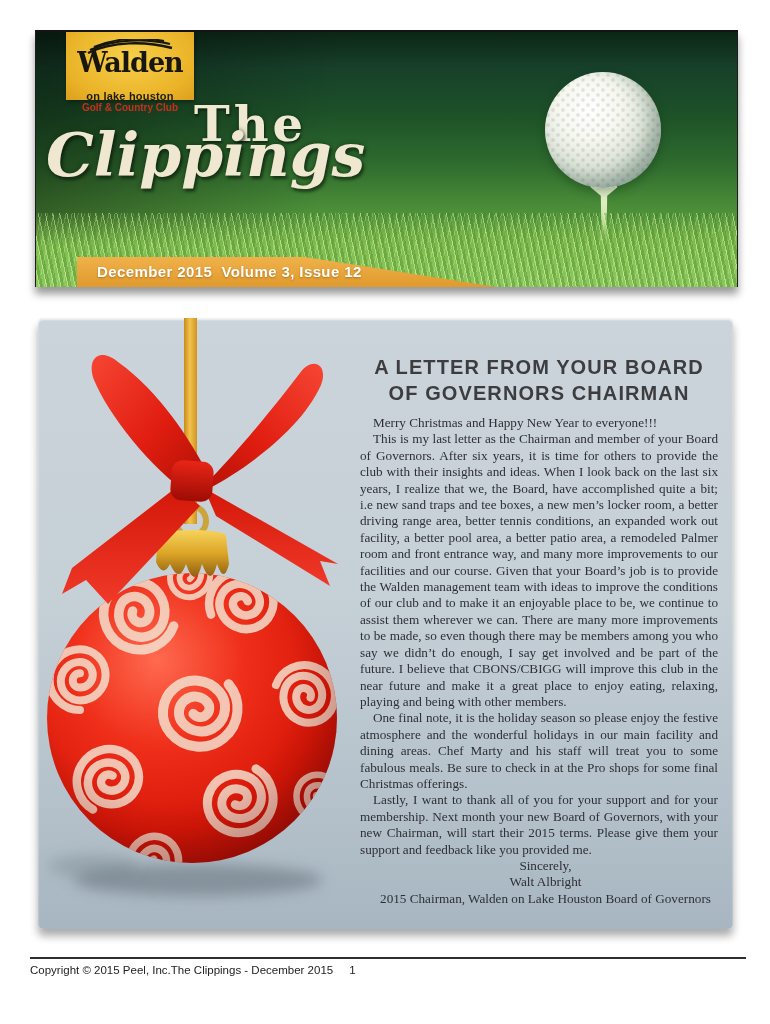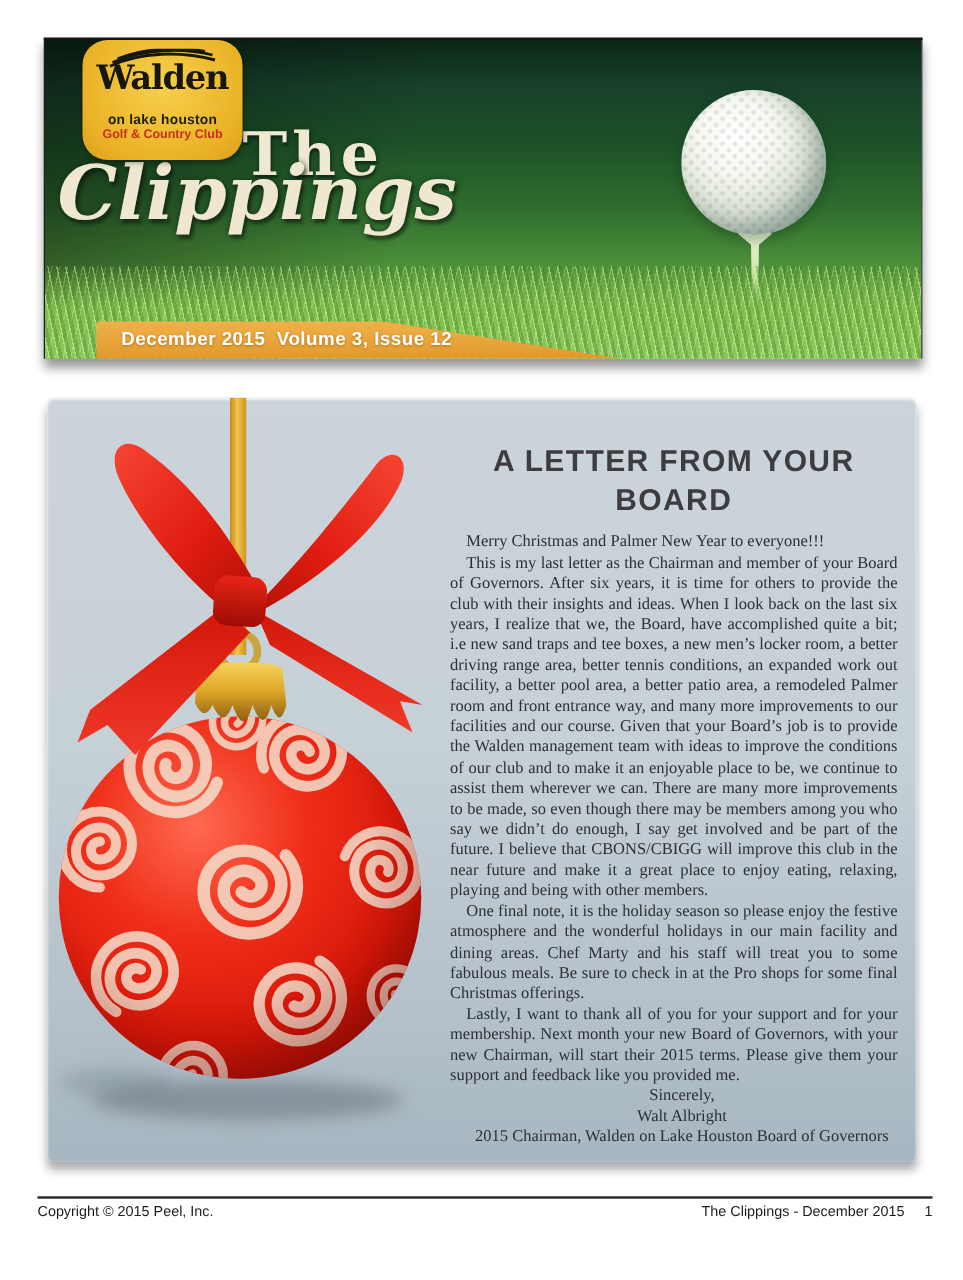--- a/index.html
+++ b/index.html
@@ -31,45 +31,45 @@
   .title-the{position:absolute;left:158px;top:64px;font-family:"DejaVu Serif",serif;font-weight:700;
     font-size:48px;color:#f0e9d2;letter-spacing:4px;text-shadow:0 0 4px rgba(15,45,20,.8),1px 2px 2px rgba(0,0,0,.45);}
   .title-clippings{position:absolute;left:10px;top:93px;font-family:"DejaVu Serif",serif;font-weight:700;
     font-size:60px;line-height:1;color:#efe7cf;letter-spacing:0px;
     text-shadow:0 0 5px rgba(15,45,20,.8),2px 3px 3px rgba(0,0,0,.45);font-style:italic;}
   .gold-band{position:absolute;left:0;bottom:0;width:430px;height:30px;
     background:linear-gradient(to bottom,#f0b14a,#e09a2d);
     clip-path:polygon(0 0,228px 0,420px 30px,0 30px);margin-left:41px;}
   .gold-band span{position:absolute;left:20px;top:0;line-height:30px;font-size:15px;font-weight:600;
     color:#ffffff;white-space:pre;text-shadow:0 1px 2px rgba(120,70,0,.5);letter-spacing:.4px;}
-  .logo{position:absolute;left:30px;top:0;width:128px;height:96px;text-align:center;
+  .logo{position:absolute;left:30px;top:0;width:128px;height:68px;text-align:center;
     background:radial-gradient(ellipse at 50% 38%,#f7d04b 0%,#eab328 70%,#dc9f1d 100%);
-    box-shadow:1px 2px 4px rgba(0,0,0,.35);border-radius:20px;}
+    box-shadow:1px 2px 4px rgba(0,0,0,.35);}
   .logo-squiggle{display:block;margin:7px auto 0;}
   .logo-name{font-family:"DejaVu Serif",serif;font-weight:700;font-size:27px;line-height:24px;
     color:#17170d;letter-spacing:-1px;margin-top:-4px;}
   .logo-sub{font-size:11px;font-weight:700;color:#1d1d12;letter-spacing:.2px;margin-top:15px;}
   .logo-club{font-size:10px;font-weight:700;color:#c6301d;margin-top:0;}
 
   
   .card{position:absolute;left:38px;top:318px;width:695px;height:611px;overflow:hidden;
     background:linear-gradient(to bottom,#cbd4da 0%,#c6d0d7 45%,#b4c1ca 80%,#a7b6c1 100%);
     border-radius:5px;
     box-shadow:0 7px 8px rgba(0,0,0,.33), inset 0 2px 2px rgba(255,255,255,.75);}
   .ornament{position:absolute;left:0;top:0;}
   .letter{position:absolute;left:322px;top:36px;width:358px;}
-  .letter h1{margin:0 0 9px 0;text-align:center;font-weight:700;font-size:24px;line-height:1.3;
+  .letter h1{margin:0 0 9px 0;text-align:center;font-weight:700;font-size:20px;line-height:1.3;
     letter-spacing:1.1px;color:#3d3d40;}
   .letter p{margin:0;font-family:"Liberation Serif",serif;font-size:13.2px;line-height:16.4px;
     text-align:justify;text-indent:13px;color:#2e2f35;}
   .letter p.sig{text-align:center;}
 
   
   .footer{position:absolute;left:30px;top:957px;width:716px;border-top:2px solid #2e2e2e;
-    padding-top:5px;display:flex;justify-content:space-between;align-items:baseline;
+    padding-top:5px;display:flex;align-items:baseline;
     font-size:11.5px;color:#1d1d1d;}
   .footer .right{display:flex;gap:16px;}
 </style>
 </head>
 <body>
 
 <div class="page">
 
   <div class="masthead">
     <div class="tee"></div>
@@ -172,22 +172,23 @@
 
       <path fill="url(#bowG)" d="M153,178 C112,150 70,96 56,62 C48,40 62,29 80,44 C122,74 152,122 168,152 Z"></path>
       <path fill="url(#bowG2)" d="M155,178 C192,144 240,84 262,55 C274,38 291,46 283,67 C263,112 206,152 172,170 Z"></path>
 
       <rect x="133" y="143" width="42" height="40" rx="11" transform="rotate(4 154 163)" fill="url(#knotG)"></rect>
     </svg>
 
     <div class="letter">
       <h1>
         <span>A LETTER FROM YOUR BOARD</span><br>
+        <span>OF GOVERNORS CHAIRMAN</span>
       </h1>
-      <p>Merry Christmas and Palmer New Year to everyone!!!</p>
+      <p>Merry Christmas and Happy New Year to everyone!!!</p>
       <p>This is my last letter as the Chairman and member of your Board of Governors. After six years, it is time for others to provide the club with their insights and ideas. When I look back on the last six years, I realize that we, the Board, have accomplished quite a bit; i.e new sand traps and tee boxes, a new men’s locker room, a better driving range area, better tennis conditions, an expanded work out facility, a better pool area, a better patio area, a remodeled Palmer room and front entrance way, and many more improvements to our facilities and our course. Given that your Board’s job is to provide the Walden management team with ideas to improve the conditions of our club and to make it an enjoyable place to be, we continue to assist them wherever we can. There are many more improvements to be made, so even though there may be members among you who say we didn’t do enough, I say get involved and be part of the future. I believe that CBONS/CBIGG will improve this club in the near future and make it a great place to enjoy eating, relaxing, playing and being with other members.</p>
       <p>One final note, it is the holiday season so please enjoy the festive atmosphere and the wonderful holidays in our main facility and dining areas. Chef Marty and his staff will treat you to some fabulous meals. Be sure to check in at the Pro shops for some final Christmas offerings.</p>
       <p>Lastly, I want to thank all of you for your support and for your membership. Next month your new Board of Governors, with your new Chairman, will start their 2015 terms. Please give them your support and feedback like you provided me.</p>
       <p class="sig">Sincerely,</p>
       <p class="sig">Walt Albright</p>
       <p class="sig">2015 Chairman, Walden on Lake Houston Board of Governors</p>
     </div>
   </div>
 
   <div class="footer">

